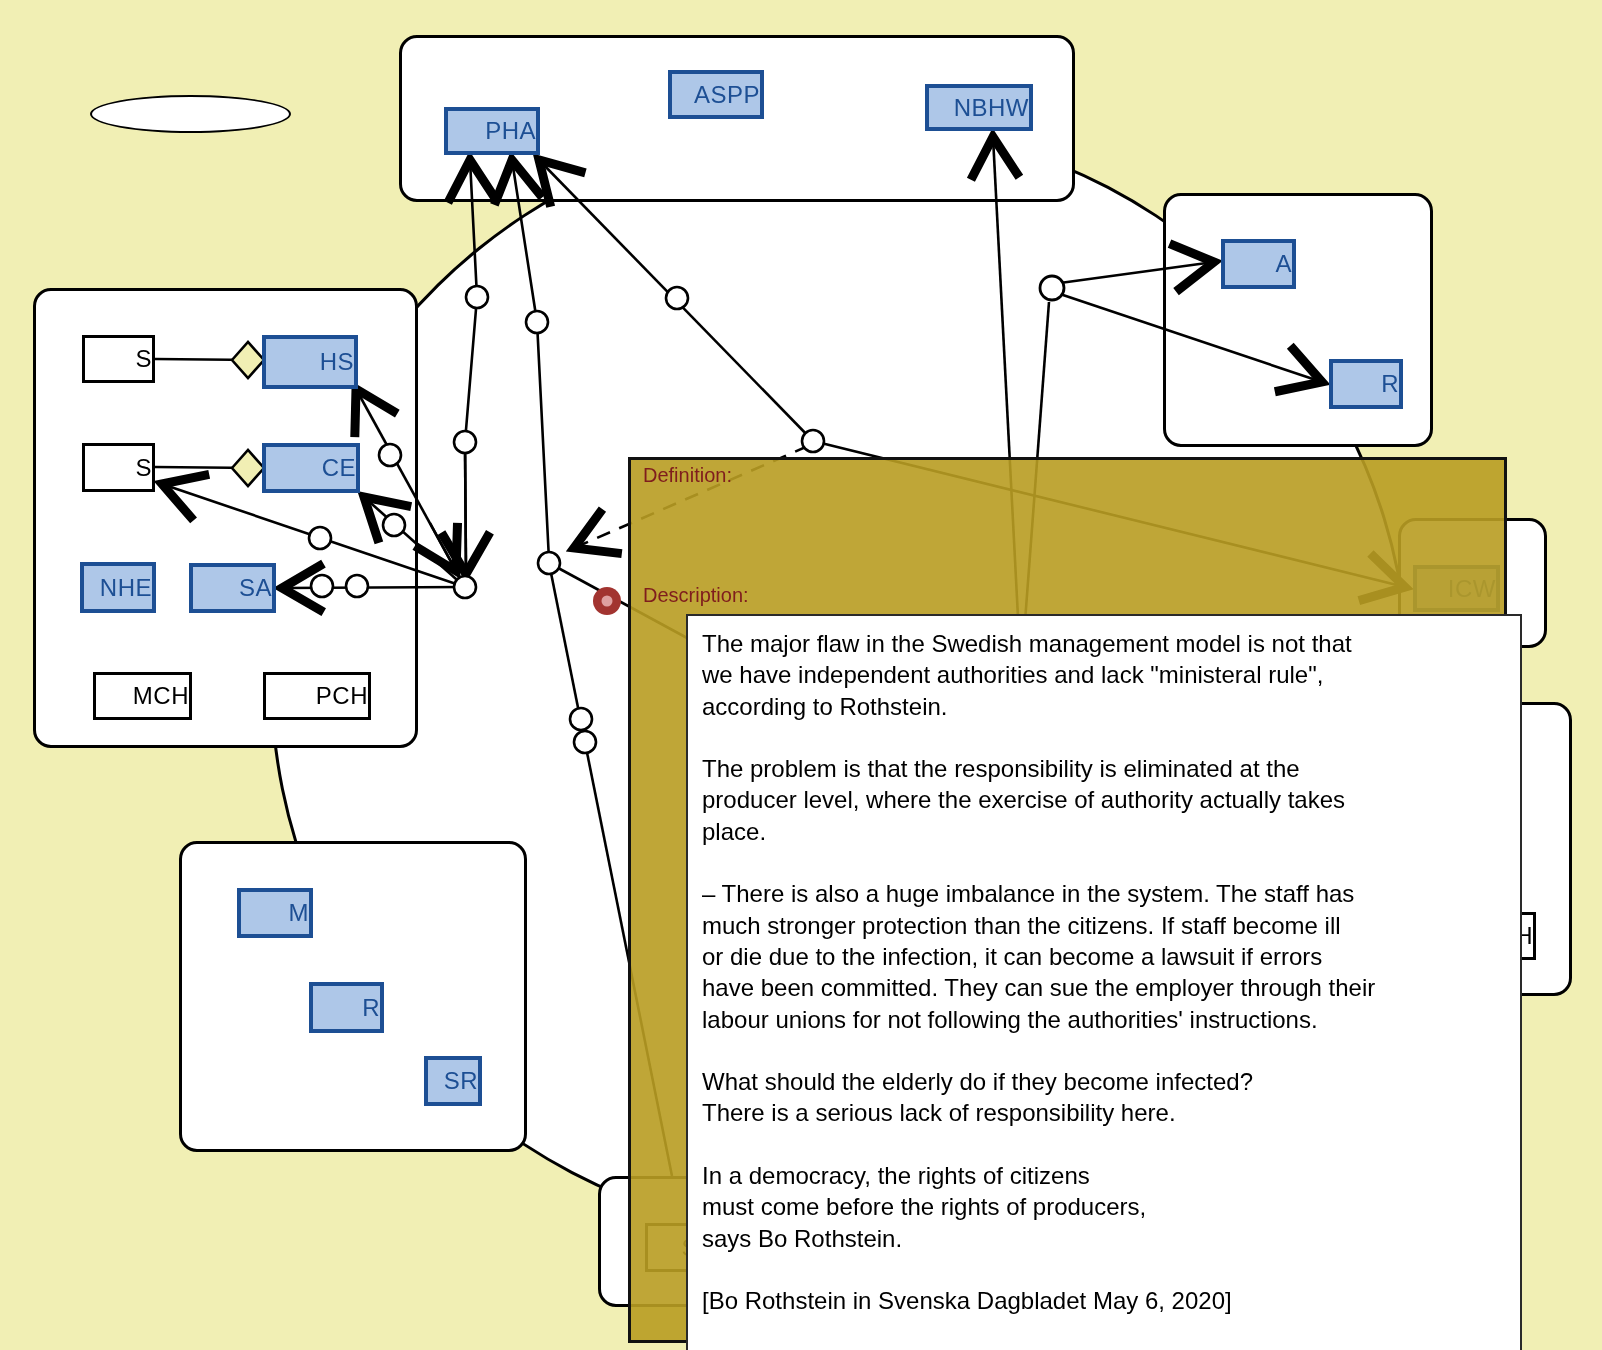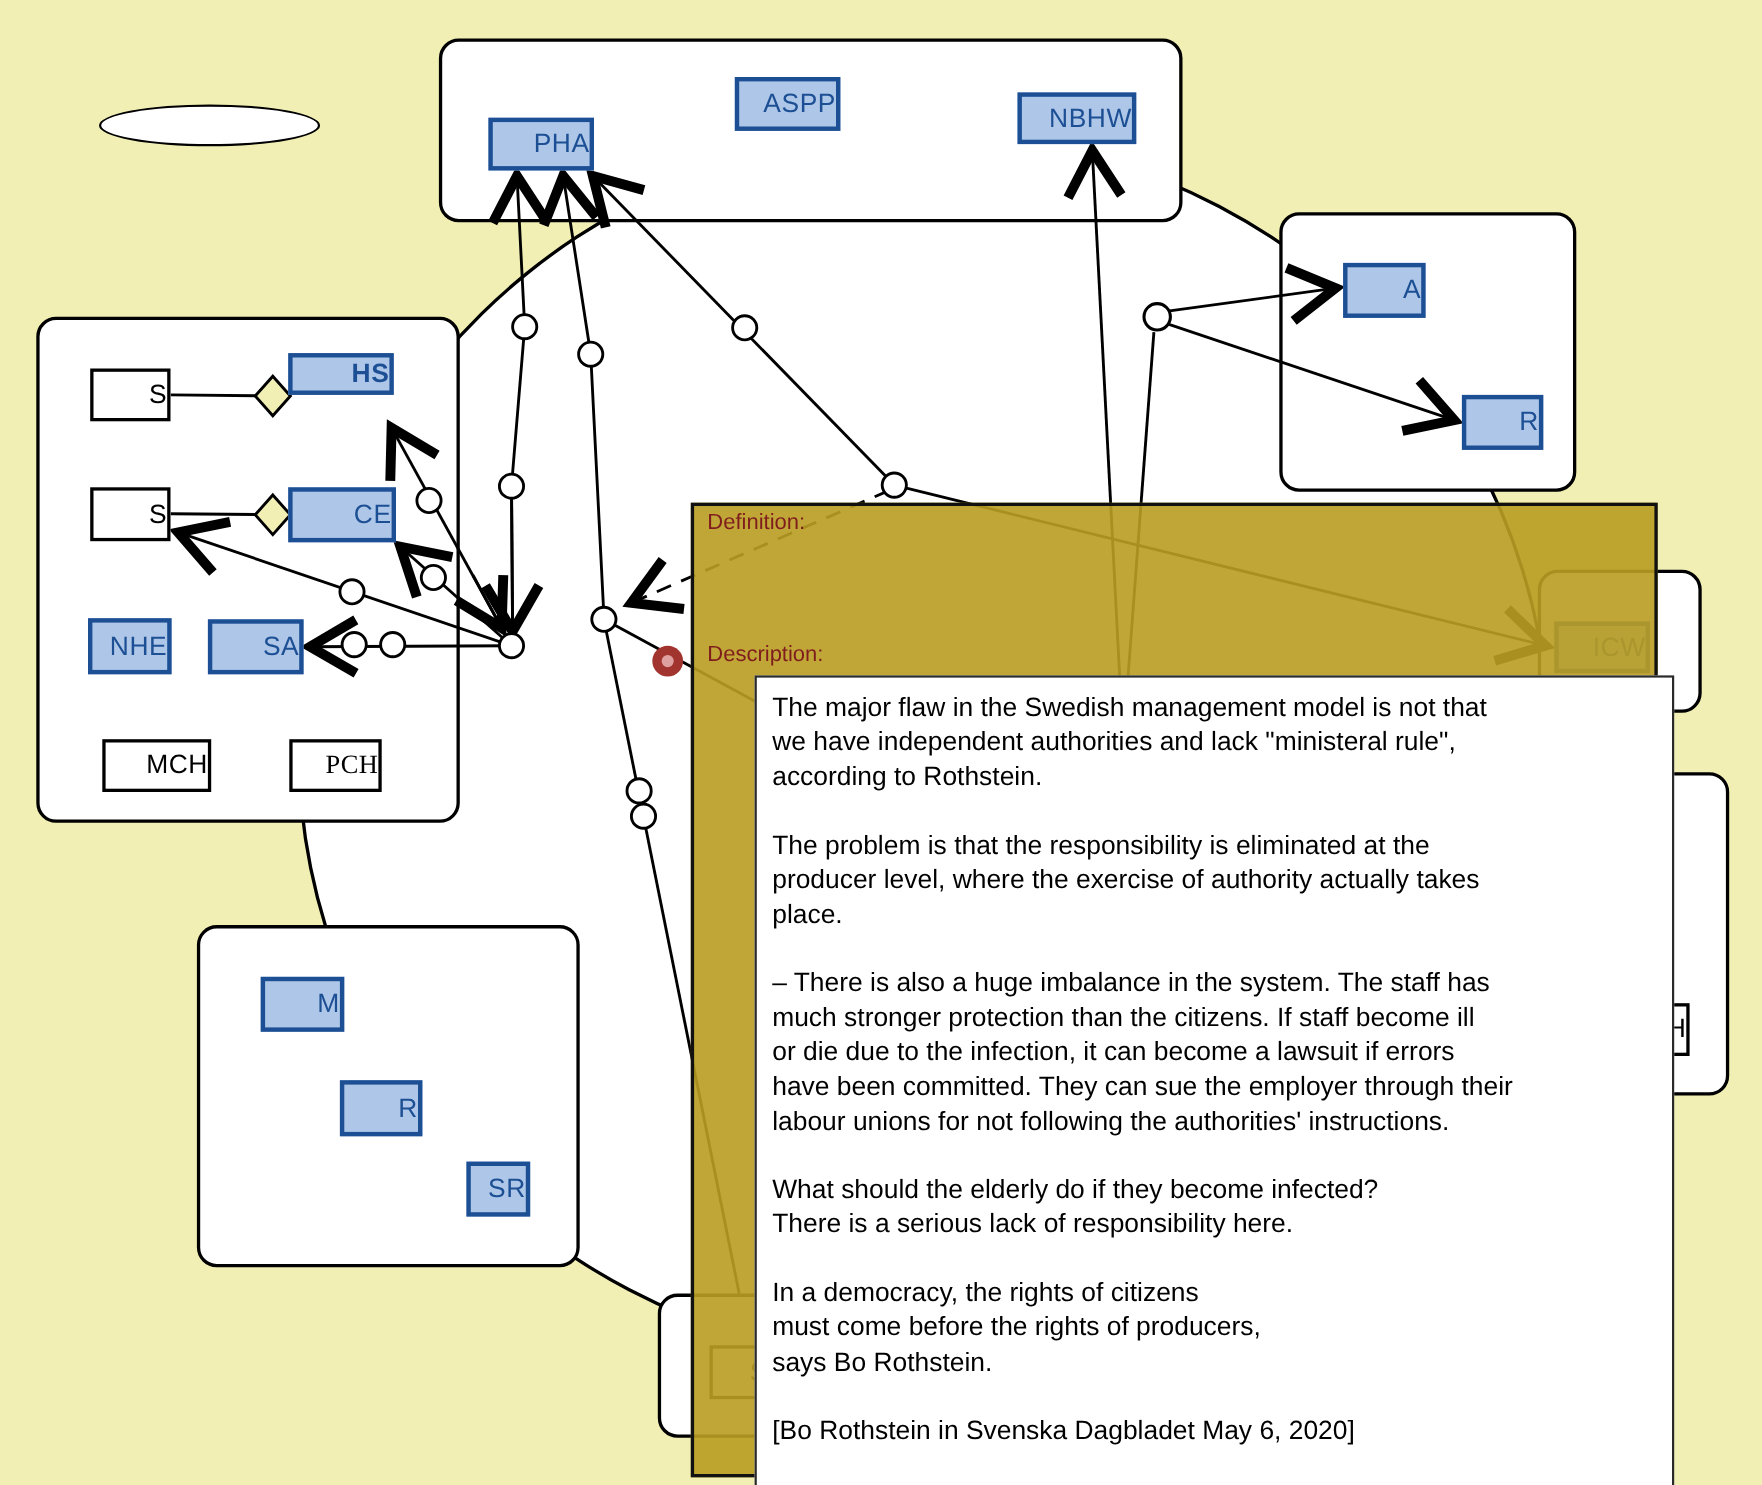--- a/index.html
+++ b/index.html
@@ -110,39 +110,39 @@
   <div class="abs node blue" style="left:1221px;top:239px;width:75px;height:50px;">
       <span>A</span>
     </div>
   <div class="abs node blue" style="left:1329px;top:359px;width:74px;height:50px;">
       <span>R</span>
     </div>
 
   <div class="abs node plain" style="left:82px;top:335px;width:73px;height:48px;">
       <span>S</span>
     </div>
-  <div class="abs node blue" style="left:262px;top:321px;width:96px;height:38px;font-weight:bold;">
+  <div class="abs node blue" style="left:262px;top:335px;width:96px;height:54px;">
       <span>HS</span>
     </div>
   <div class="abs node plain" style="left:82px;top:443px;width:73px;height:49px;">
       <span>S</span>
     </div>
   <div class="abs node blue" style="left:262px;top:443px;width:98px;height:50px;">
       <span>CE</span>
     </div>
   <div class="abs node blue" style="left:80px;top:562px;width:76px;height:51px;">
       <span>NHE</span>
     </div>
   <div class="abs node blue" style="left:189px;top:563px;width:87px;height:50px;">
       <span>SA</span>
     </div>
   <div class="abs node plain" style="left:93px;top:672px;width:99px;height:48px;">
       <span>MCH</span>
     </div>
-  <div class="abs node plain" style="left:263px;top:672px;width:84px;height:48px;font-family:Liberation Serif, serif;">
+  <div class="abs node plain" style="left:263px;top:672px;width:108px;height:48px;">
       <span>PCH</span>
     </div>
 
   <div class="abs node blue" style="left:237px;top:888px;width:76px;height:50px;">
       <span>M</span>
     </div>
   <div class="abs node blue" style="left:309px;top:982px;width:75px;height:51px;">
       <span>R</span>
     </div>
   <div class="abs node blue" style="left:424px;top:1056px;width:58px;height:50px;">

